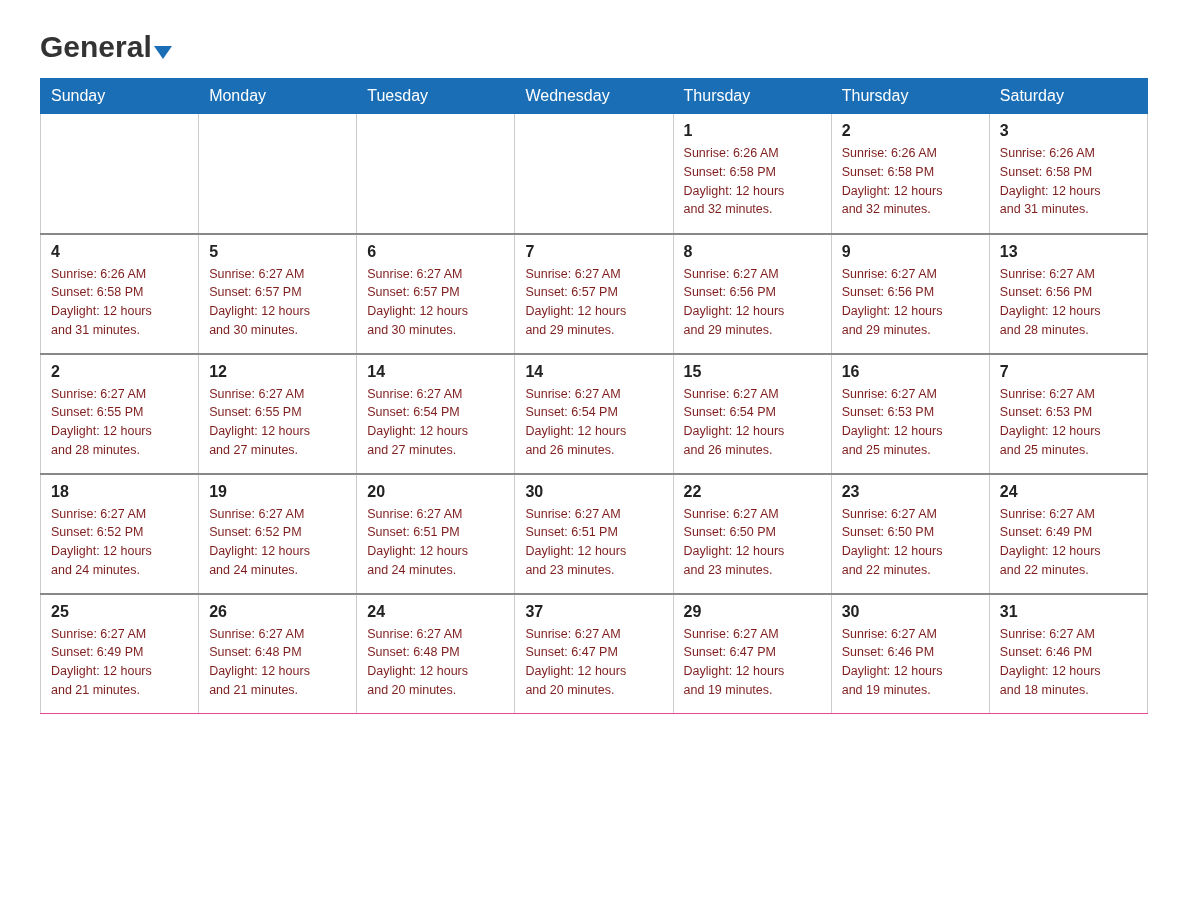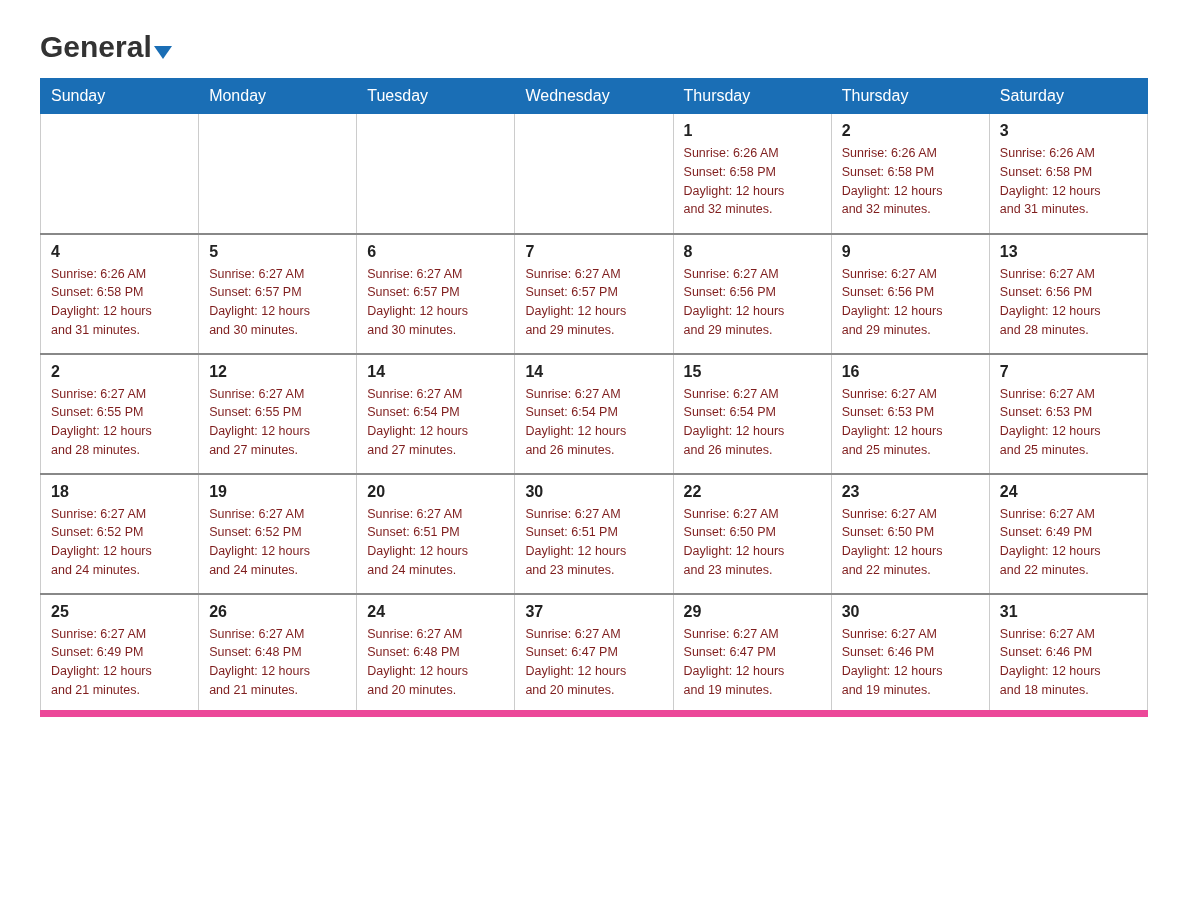--- a/index.html
+++ b/index.html
@@ -77,21 +77,21 @@
     }
     .day-info {
       font-size: 12.5px;
       color: #7f1d1d;
       line-height: 1.5;
     }
     .calendar tr td {
       border-bottom: 2px solid #888;
     }
     .calendar tbody tr:last-child td {
-      border-bottom: 7px solid #ec4899;
+      border-bottom: 1px solid #ec4899;
     }
   </style>
 </head>
 <body>
 
 <div class="header">
   <div class="logo">
     <div>
       <span style="font-size:30px;font-weight:bold;color:#333;">General</span><span style="display:inline-block;width:0;height:0;border-left:9px solid transparent;border-right:9px solid transparent;border-top:13px solid #1a6eb5;margin-left:2px;vertical-align:middle;"></span>
     </div>

